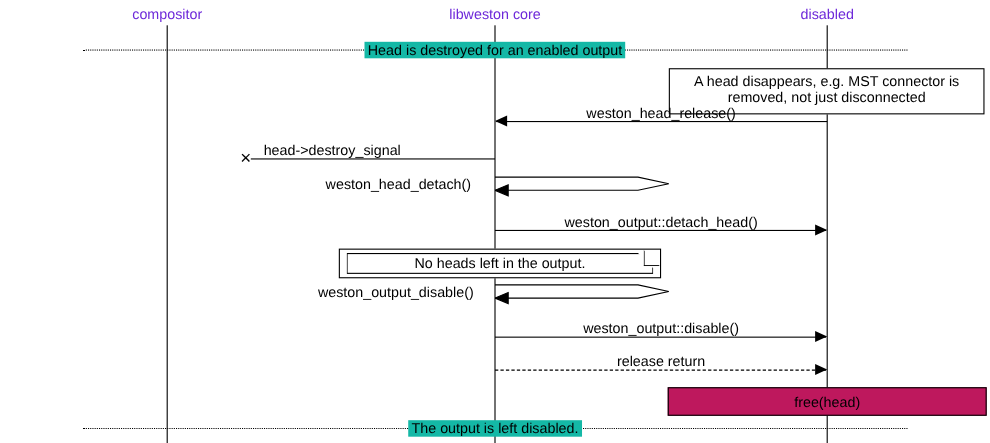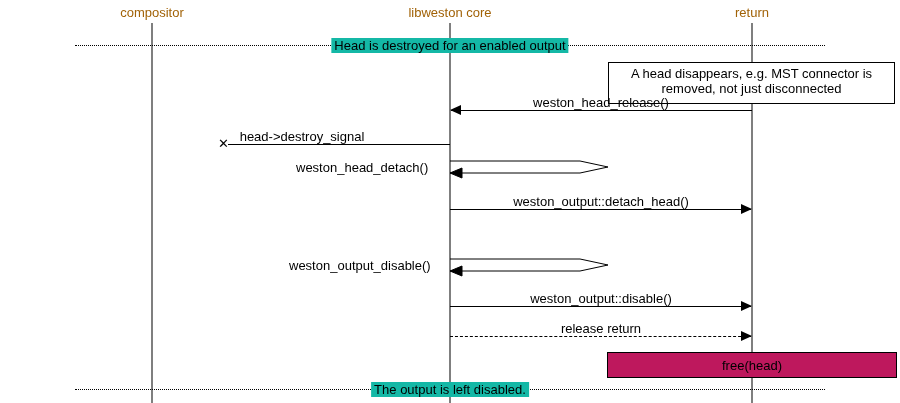--- a/index.html
+++ b/index.html
@@ -18,21 +18,21 @@
     background: #ffffff;
     overflow: hidden;
   }
   .lifeline-head {
     position: absolute;
     transform: translateX(-50%);
     font-size: 13px;
     line-height: 16px;
     white-space: nowrap;
     text-align: center;
-    color: #a16207;
+    color: #6d28d9;
   }
   .lifeline-line {
     position: absolute;
     width: 1px;
     background: #000;
     transform: translateX(-50%);
   }
   .divider {
     position: absolute;
     height: 1px;
@@ -144,21 +144,21 @@
     display: block;
   }
 </style>
 </head>
 <body>
 
 <div id="diagram">
 
   <div class="lifeline-head" style="left:152px; top:5px;">compositor</div>
   <div class="lifeline-head" style="left:450px; top:5px;">libweston core</div>
-  <div class="lifeline-head" style="left:752px; top:5px;">return</div>
+  <div class="lifeline-head" style="left:752px; top:5px;">disabled</div>
 
   <div class="lifeline-line" style="left:152px; top:23px; height:380px;"></div>
   <div class="lifeline-line" style="left:450px; top:23px; height:380px;"></div>
   <div class="lifeline-line" style="left:752px; top:23px; height:380px;"></div>
 
   <div class="divider" style="left:75px; top:45px; width:750px;"></div>
   <div class="divider-label" style="left:450px; top:38px;">Head is destroyed for an enabled output</div>
 
   <div class="note" style="left:608px; top:62px; width:287px; height:42px;">
     <div>A head disappears, e.g. MST connector is</div>
@@ -178,20 +178,24 @@
     <svg width="160" height="22" viewBox="0 0 160 22">
       <path d="M0 1 L130 1 L158 7 L130 13 L0 13" fill="none" stroke="#000" stroke-width="1"></path>
       <path d="M0 13 L12 8 L12 18 Z" fill="#000" stroke="#000" stroke-width="1"></path>
     </svg>
   </div>
 
   <div class="msg-label" style="left:601px; top:194px;">weston_output::detach_head()</div>
   <div class="msg-line" style="left:450px; top:209px; width:301px;"></div>
   <div class="arrowhead right" style="left:741px; top:204px;"></div>
 
+  <div class="note folded" style="left:308px; top:226px; width:293px; height:27px;">
+    <div class="note-fold-body">No heads left in the output.</div>
+    <div class="note-fold-corner"></div>
+  </div>
 
   <div class="msg-label right-anchored" style="left:289px; top:258px;">weston_output_disable()</div>
   <div class="selfloop" style="left:450px; top:258px;">
     <svg width="160" height="22" viewBox="0 0 160 22">
       <path d="M0 1 L130 1 L158 7 L130 13 L0 13" fill="none" stroke="#000" stroke-width="1"></path>
       <path d="M0 13 L12 8 L12 18 Z" fill="#000" stroke="#000" stroke-width="1"></path>
     </svg>
   </div>
 
   <div class="msg-label" style="left:601px; top:291px;">weston_output::disable()</div>

